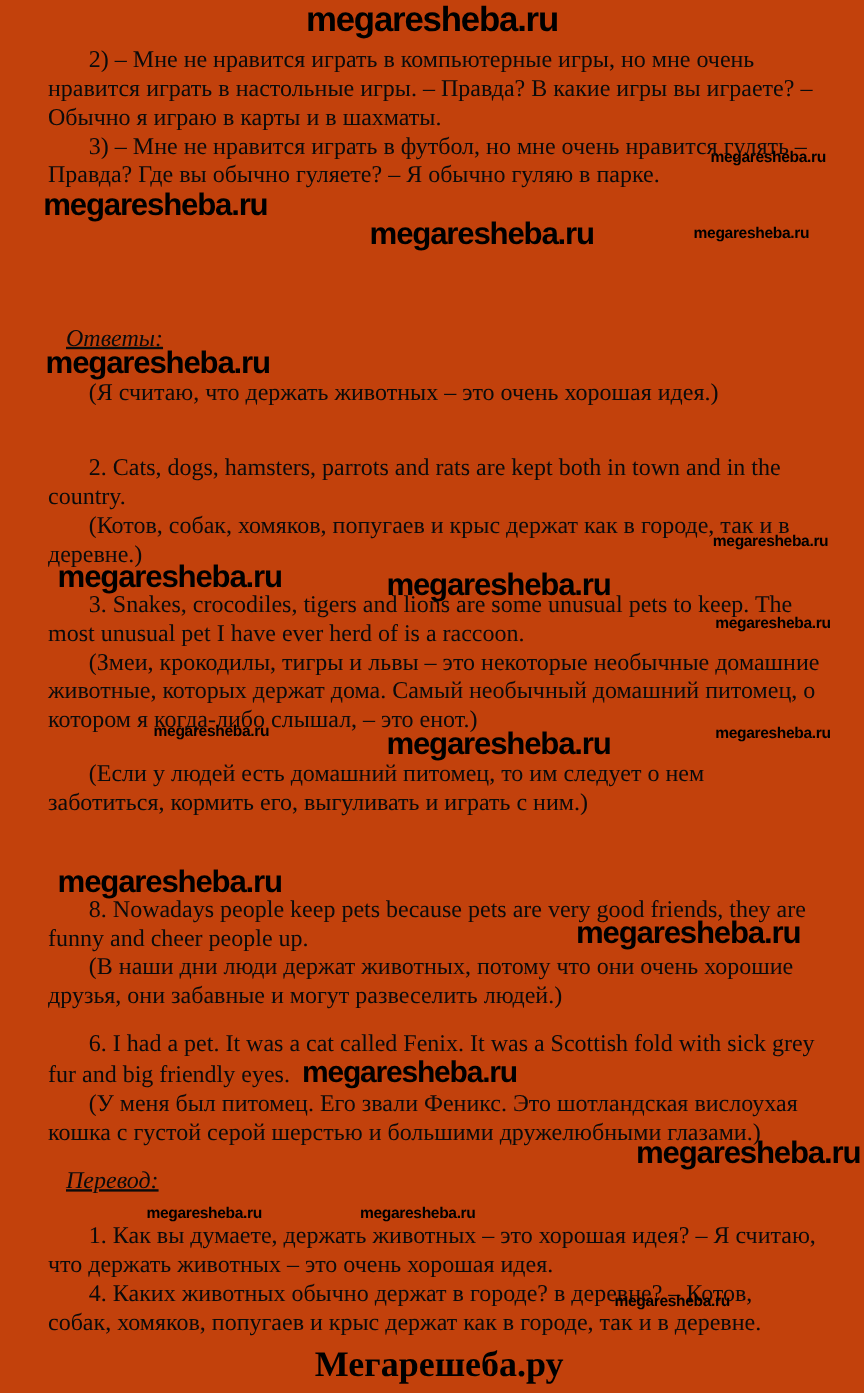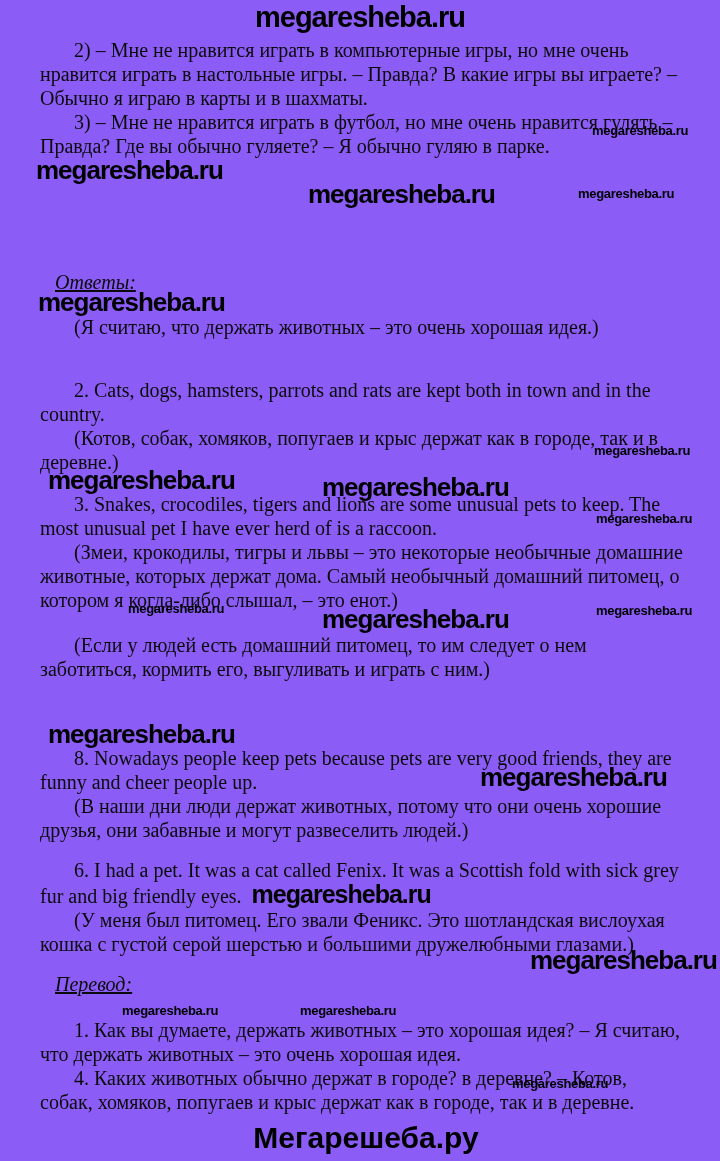--- a/index.html
+++ b/index.html
@@ -1,20 +1,20 @@
 <!DOCTYPE html>
 <html><head>
 <meta charset="utf-8">
 <style>
   html, body { margin: 0; padding: 0; background: #ffffff; }
   .page {
     position: relative;
     width: 720px;
     height: 1161px;
-    background: #8b5cf6;
+    background: #c2410c;
     overflow: hidden;
     font-family: "Liberation Serif", serif;
     font-size: 20px;
     line-height: 24px;
     color: #0b0b0b;
   }
   .block { position: absolute; left: 40px; width: 644px; }
   .para { margin: 0; text-indent: 34px; }
   .label { text-decoration: underline; display: inline-block; font-style: italic; }
   .heading { font-weight: 700; }
@@ -41,21 +41,21 @@
   .wm.top {
     left: 0; right: 0; top: 2px;
     text-align: center;
     font-size: 29px; line-height: 30px;
     letter-spacing: -1px;
   }
   .bottom-title {
     position: absolute;
     left: 0; right: 0; top: 1122px;
     text-align: center;
-    font-family: Liberation Sans, sans-serif;
+    font-family: Liberation Serif, serif;
     font-weight: 700;
     font-size: 30px;
     line-height: 32px;
     color: #000000;
     margin-left: 12px;
   }
 </style>
 </head>
 <body>
 

